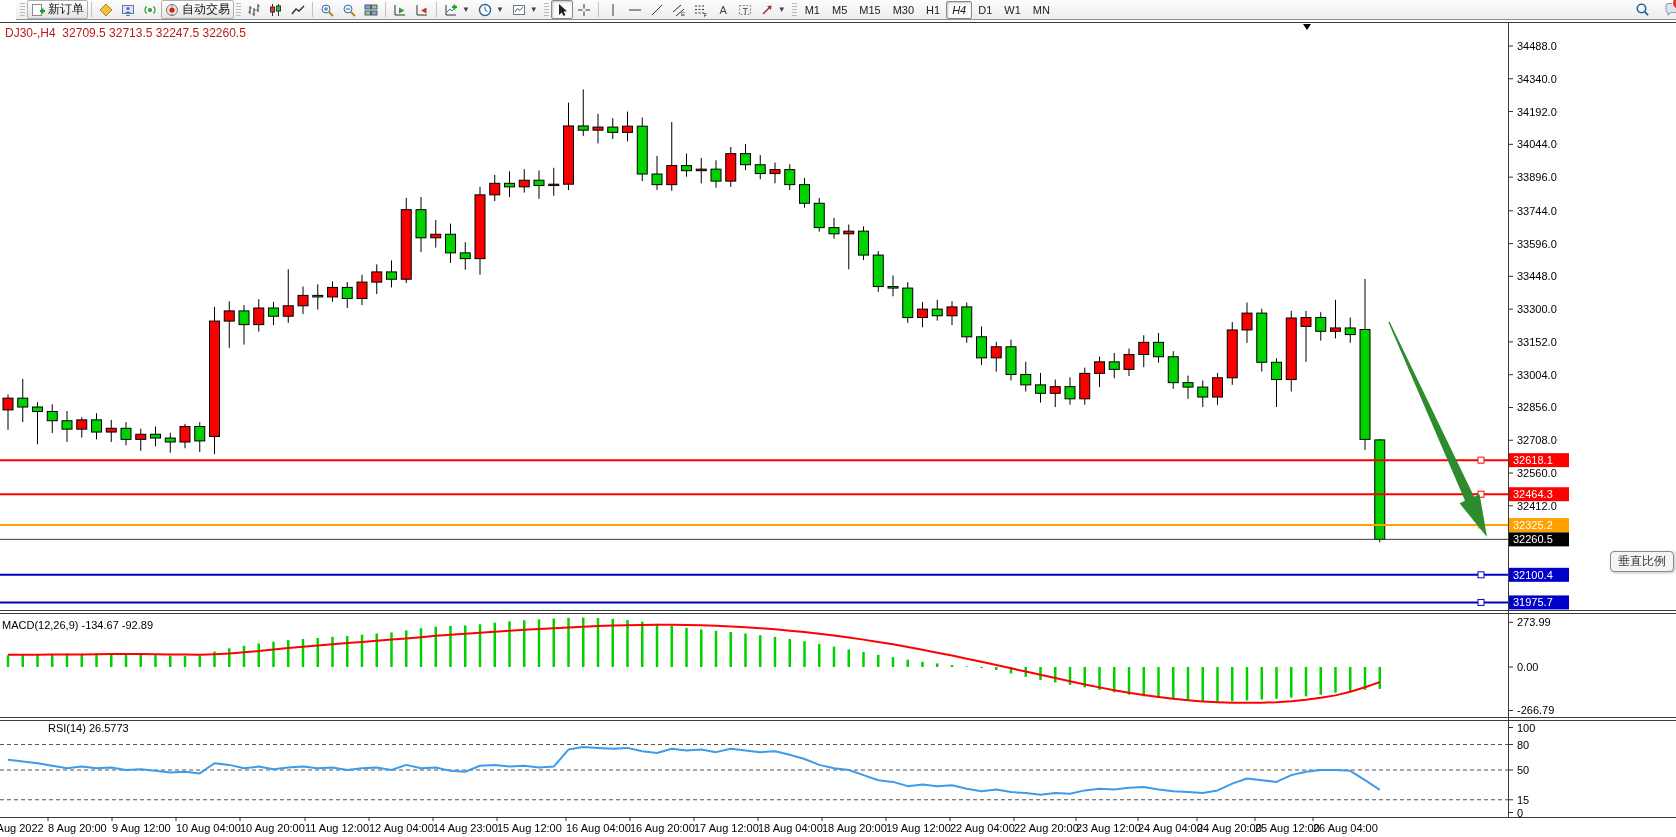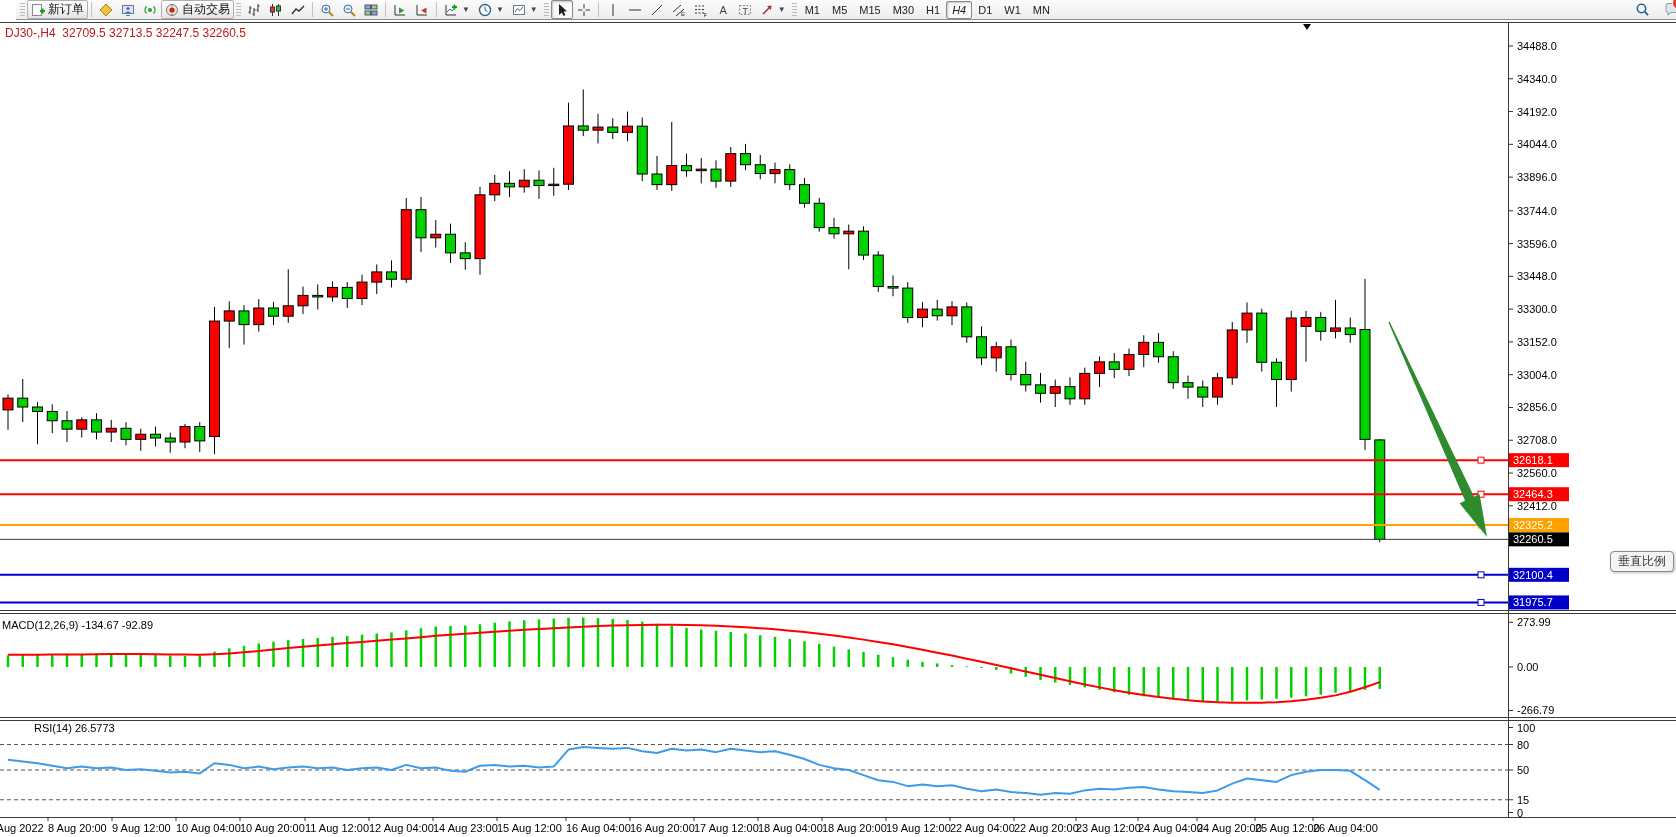--- a/index.html
+++ b/index.html
@@ -734,15 +734,15 @@
         <text x="1255" y="832" font-size="11" fill="#000">25 Aug 12:00</text>
         <line x1="1313" y1="817" x2="1313" y2="821" stroke="#333"></line>
         <text x="1313" y="832" font-size="11" fill="#000">26 Aug 04:00</text>
       </g>
     </svg>
 
   <div class="chart-label" style="left:5px;top:26px;">
     <span>DJ30-,H4</span>&nbsp;&nbsp;<span>32709.5 32713.5 32247.5 32260.5</span>
   </div>
   <div class="pane-label" style="left:2px;top:619px;">MACD(12,26,9) -134.67 -92.89</div>
-  <div class="pane-label" style="left:2px;top:722px;padding-left:32px;">RSI(14) 26.5773</div>
+  <div class="pane-label" style="left:16px;top:722px;padding-left:32px;">RSI(14) 26.5773</div>
   <div class="tooltip">垂直比例</div>
 </div>
 
 </body></html>

